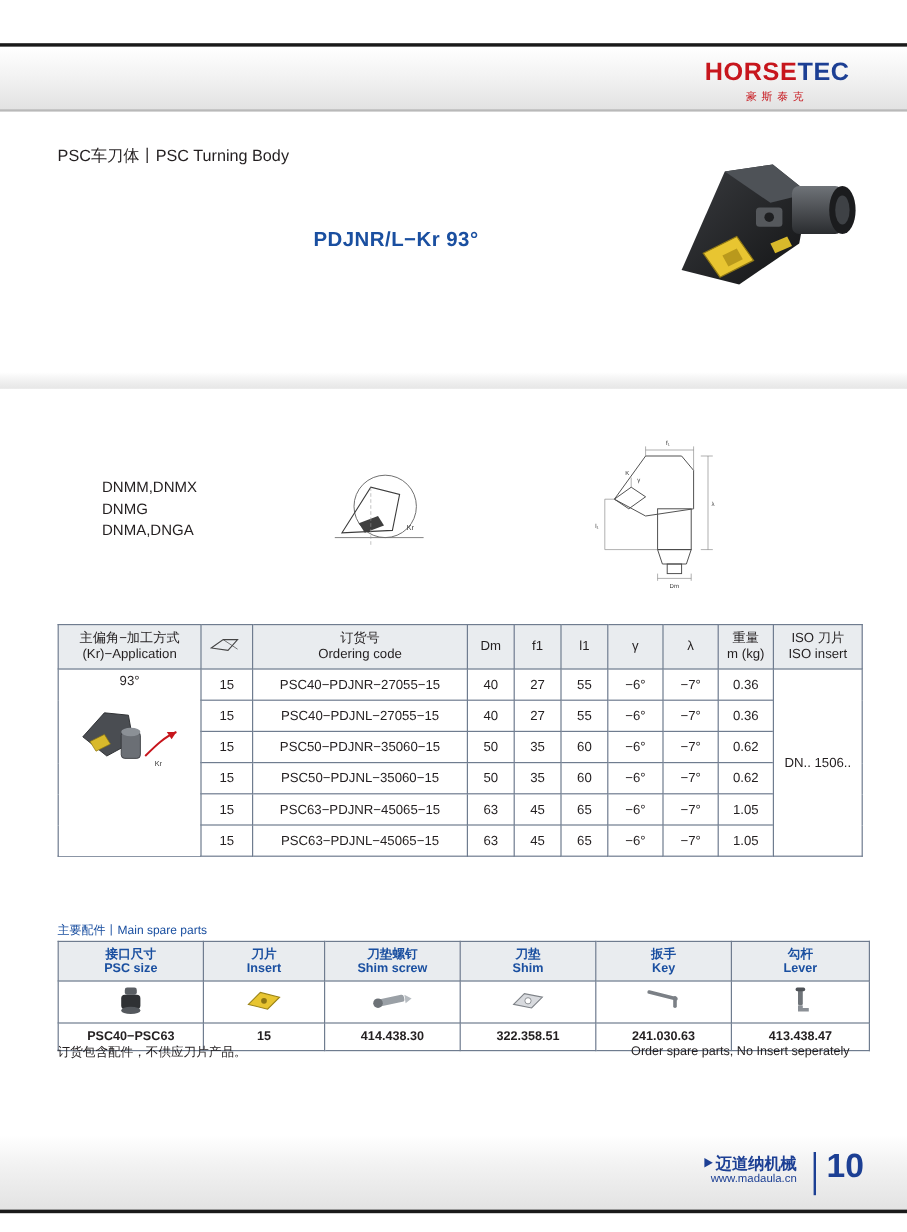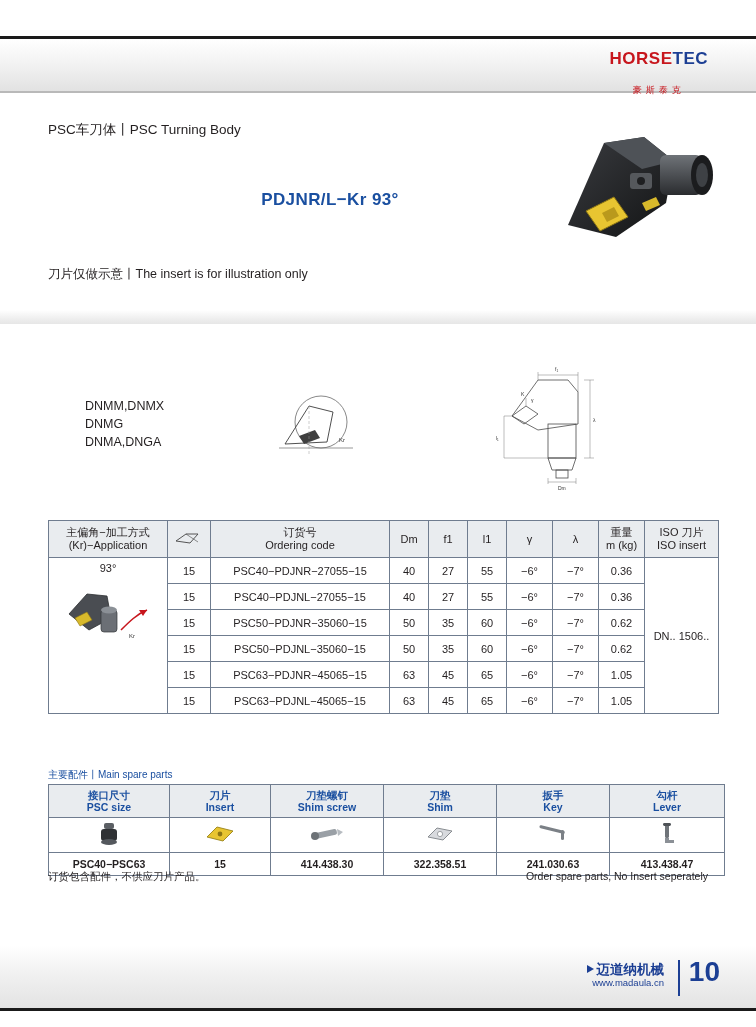--- a/index.html
+++ b/index.html
@@ -39,28 +39,28 @@
     width: 756px; height: 2px;
     background: #b9b9b9;
   }
   .logo {
     position: absolute;
     right: 48px; top: 50px;
     text-align: center;
     line-height: 1;
   }
   .logo-main {
-    font-size: 17px;
+    font-size: 21px;
     font-weight: bold;
     letter-spacing: 0.5px;
   }
   .logo-main .horse { color: #c7161d; }
   .logo-main .tec { color: #1c3f94; }
   .logo-sub {
-    margin-top: 19px;
+    margin-top: 5px;
     font-size: 9px;
     color: #c7161d;
     letter-spacing: 4px;
   }
   
   .section-title {
     position: absolute;
     left: 48px; top: 121px;
     font-size: 13.5px;
     color: #231f20;
@@ -274,21 +274,20 @@
 
   <div class="logo">
     <div class="logo-main">
       <span class="horse">HORSE</span><span class="tec">TEC</span>
     </div>
     <div class="logo-sub">豪斯泰克</div>
   </div>
 
   <div class="section-title">PSC车刀体丨PSC Turning Body</div>
   <div class="product-title">PDJNR/L−Kr 93°</div>
-  <div class="insert-note">刀片仅做示意丨The insert is for illustration only</div>
 
   <svg class="hero-photo" viewBox="0 0 170 125">
     <defs>
       <linearGradient id="gmet" x1="0" y1="0" x2="0" y2="1">
         <stop offset="0" stop-color="#6f7378"></stop>
           <stop offset="1" stop-color="#2a2c2f"></stop>
       </linearGradient>
       <linearGradient id="gdark" x1="0" y1="0" x2="1" y2="1">
         <stop offset="0" stop-color="#3a3c40"></stop>
           <stop offset="1" stop-color="#121314"></stop>

